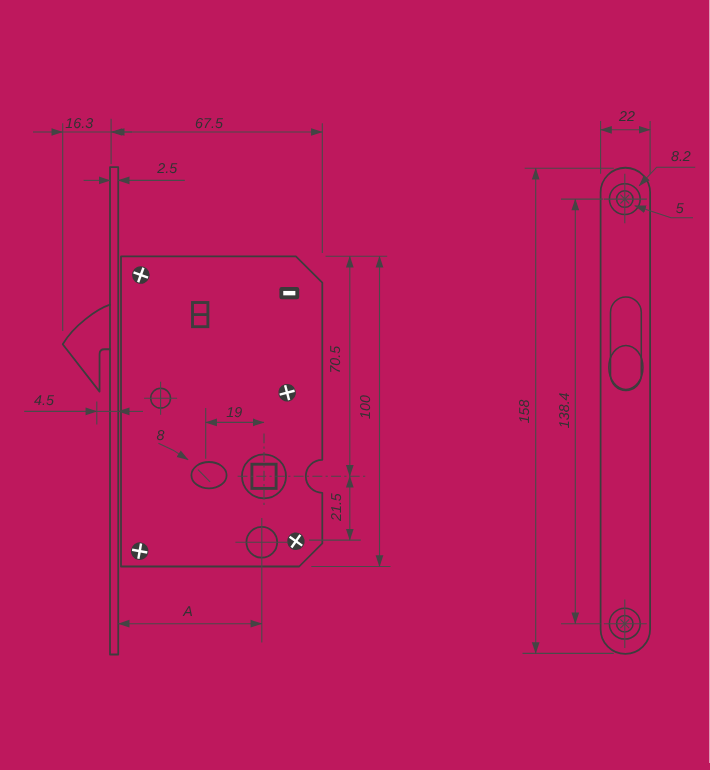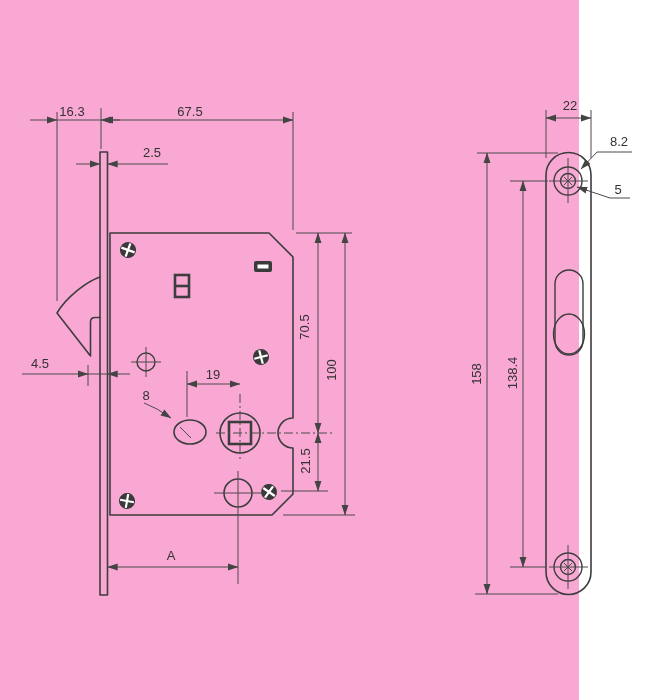--- a/index.html
+++ b/index.html
@@ -1,16 +1,16 @@
 <!DOCTYPE html>
 <html><head>
 <meta charset="utf-8">
 <style>
   html,body{margin:0;padding:0;background:#ffffff;}
-  .stage{width:579px;height:700px;background:#f9a8d4;position:relative;font-family:"Liberation Sans",sans-serif;}
+  .stage{width:645px;height:700px;background:#be185d;position:relative;font-family:"Liberation Sans",sans-serif;font-style:italic;}
   svg text{font-family:"Liberation Sans",sans-serif;font-size:13px;fill:#333;}
   .outline{stroke:#3d3d3d;stroke-width:1.6;fill:none;stroke-linejoin:round;stroke-linecap:round;}
   .outline-thin{stroke:#3d3d3d;stroke-width:1.4;fill:none;}
   .dim{stroke:#4a4a4a;stroke-width:1;fill:none;}
   .cl{stroke:#4a4a4a;stroke-width:1;fill:none;stroke-dasharray:9 3 2 3;}
   .screw{fill:#3a3a3a;}
   .screwx{stroke:#ffffff;stroke-width:2.2;}
   .thick{stroke:#3d3d3d;stroke-width:2.6;fill:none;}
 </style>
 </head>

